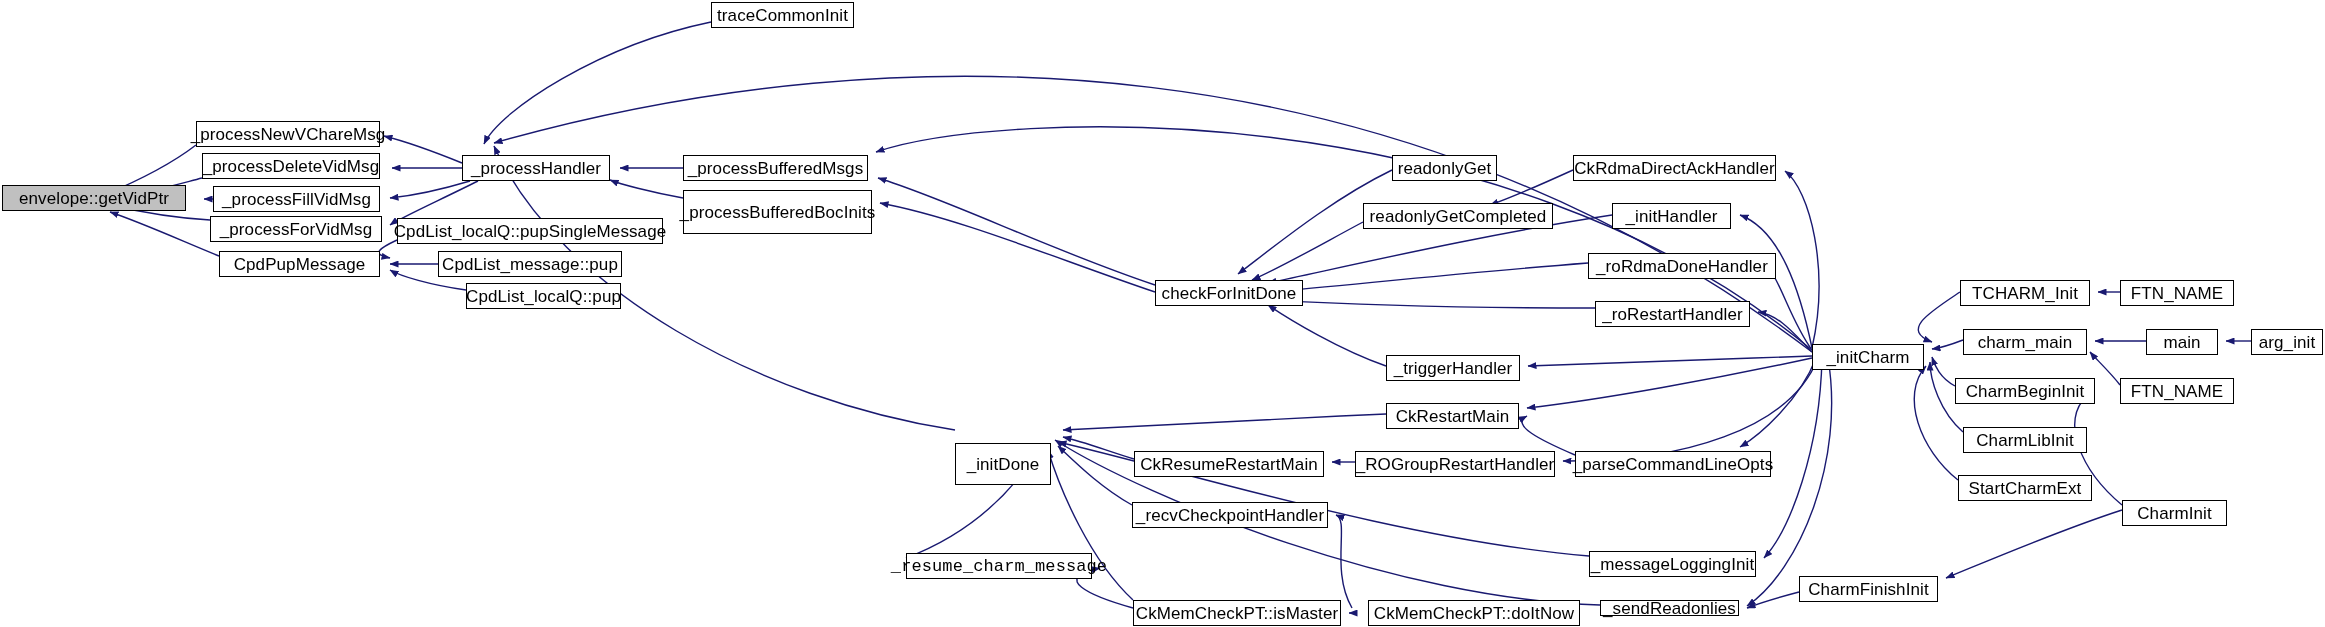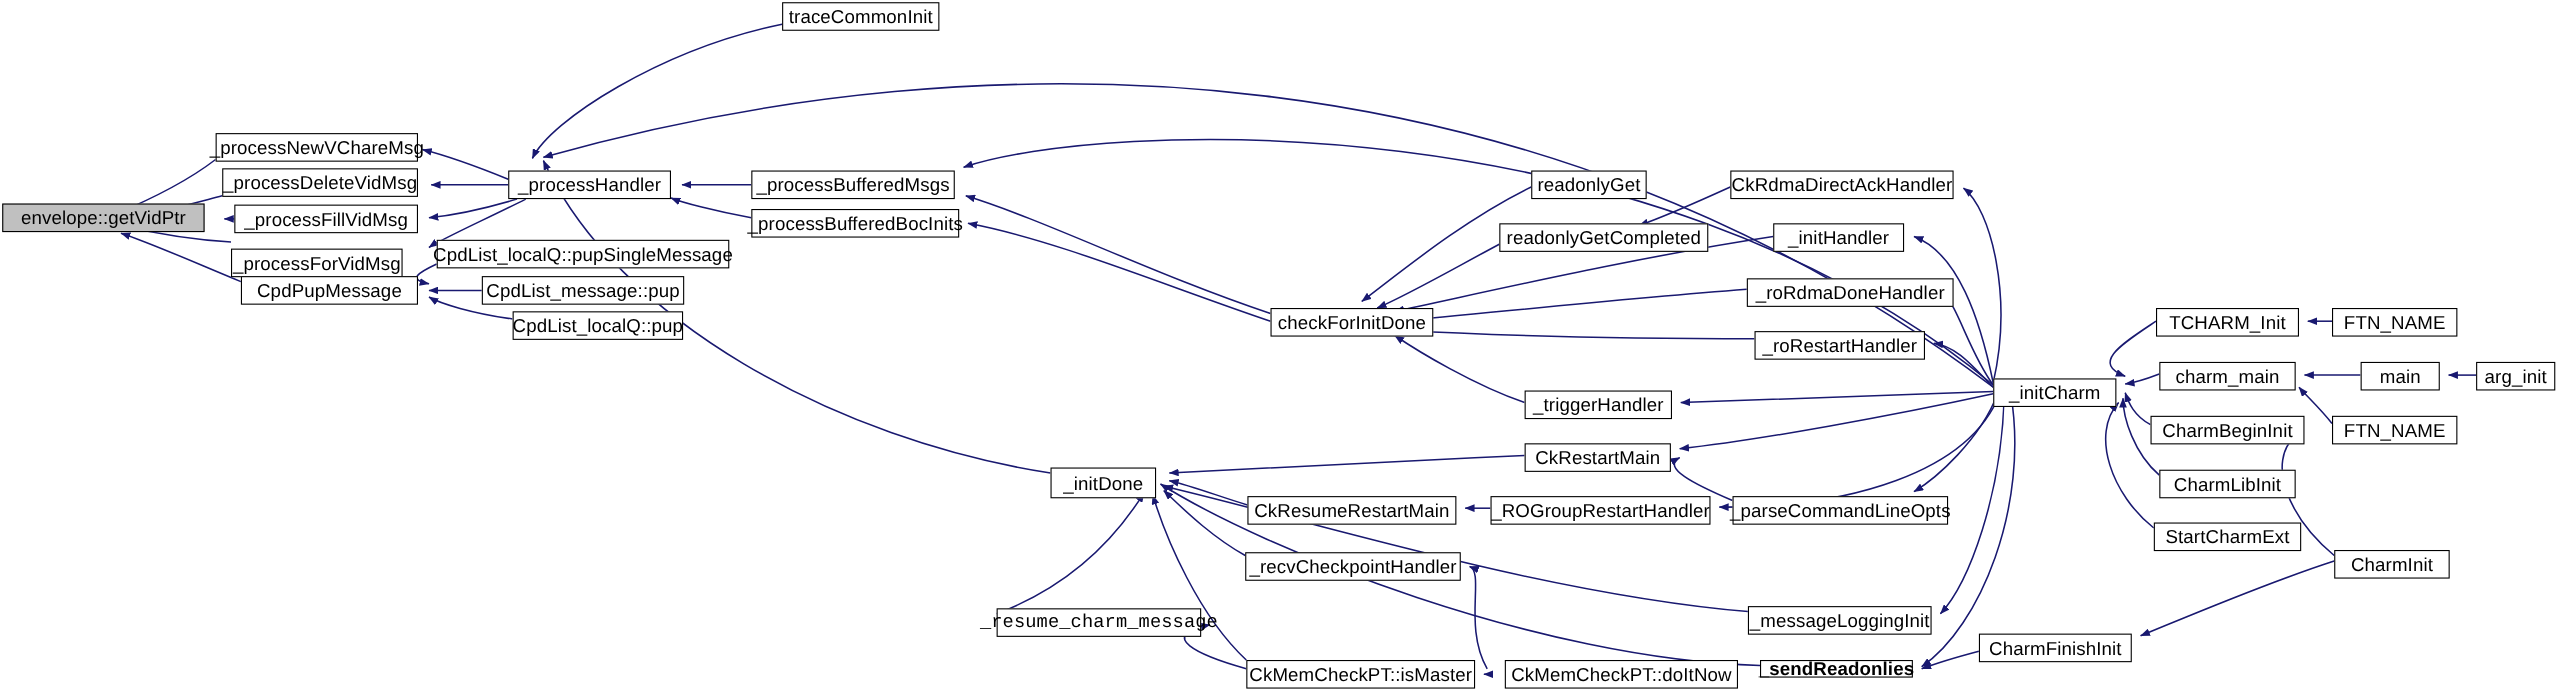--- a/index.html
+++ b/index.html
@@ -127,21 +127,21 @@
       </div>
       <div class="gnode" style="left: 196px; top: 121px; width: 184px; height: 26px;">
         <span>_processNewVChareMsg</span>
       </div>
       <div class="gnode" style="left: 202px; top: 153px; width: 178px; height: 26px;">
         <span>_processDeleteVidMsg</span>
       </div>
       <div class="gnode" style="left: 213px; top: 186px; width: 167px; height: 26px;">
         <span>_processFillVidMsg</span>
       </div>
-      <div class="gnode" style="left: 210px; top: 226px; width: 156px; height: 26px;">
+      <div class="gnode" style="left: 210px; top: 216px; width: 172px; height: 26px;">
         <span>_processForVidMsg</span>
       </div>
       <div class="gnode" style="left: 219px; top: 251px; width: 161px; height: 26px;">
         <span>CpdPupMessage</span>
       </div>
       <div class="gnode" style="left: 397px; top: 218px; width: 266px; height: 26px; text-align: center;">
         <span>CpdList_localQ::pupSingleMessage</span>
       </div>
       <div class="gnode" style="left: 438px; top: 251px; width: 184px; height: 26px;">
         <span>CpdList_message::pup</span>
@@ -151,24 +151,24 @@
       </div>
       <div class="gnode" style="left: 462px; top: 155px; width: 148px; height: 26px;">
         <span>_processHandler</span>
       </div>
       <div class="gnode" style="left: 711px; top: 2px; width: 143px; height: 26px;">
         <span>traceCommonInit</span>
       </div>
       <div class="gnode" style="left: 683px; top: 155px; width: 185px; height: 26px;">
         <span>_processBufferedMsgs</span>
       </div>
-      <div class="gnode" style="left: 683px; top: 190px; width: 189px; height: 26px;">
+      <div class="gnode" style="left: 683px; top: 190px; width: 189px; height: 44px;">
         <span>_processBufferedBocInits</span>
       </div>
-      <div class="gnode" style="left: 955px; top: 425px; width: 96px; height: 28px;">
+      <div class="gnode" style="left: 955px; top: 443px; width: 96px; height: 42px;">
         <span>_initDone</span>
       </div>
       <div class="gnode" style="left: 906px; top: 553px; width: 186px; height: 26px; font-family: Liberation Mono, monospace;">
         <span>_resume_charm_message</span>
       </div>
       <div class="gnode" style="left: 1155px; top: 280px; width: 148px; height: 26px;">
         <span>checkForInitDone</span>
       </div>
       <div class="gnode" style="left: 1392px; top: 155px; width: 105px; height: 26px;">
         <span>readonlyGet</span>
@@ -196,21 +196,21 @@
       </div>
       <div class="gnode" style="left: 1352px; top: 600px; width: 212px; height: 26px; margin-left: 16px;">
         <span>CkMemCheckPT::doItNow</span>
       </div>
       <div class="gnode" style="left: 1575px; top: 451px; width: 196px; height: 26px;">
         <span>_parseCommandLineOpts</span>
       </div>
       <div class="gnode" style="left: 1589px; top: 551px; width: 167px; height: 26px;">
         <span>_messageLoggingInit</span>
       </div>
-      <div class="gnode" style="left: 1600px; top: 600px; width: 139px; height: 16px; font-weight: bold;">
+      <div class="gnode" style="left: 1600px; top: 600px; width: 139px; height: 16px;">
         <span>_sendReadonlies</span>
       </div>
       <div class="gnode" style="left: 1573px; top: 155px; width: 203px; height: 26px;">
         <span>CkRdmaDirectAckHandler</span>
       </div>
       <div class="gnode" style="left: 1612px; top: 203px; width: 119px; height: 26px;">
         <span>_initHandler</span>
       </div>
       <div class="gnode" style="left: 1588px; top: 253px; width: 188px; height: 26px;">
         <span>_roRdmaDoneHandler</span>

